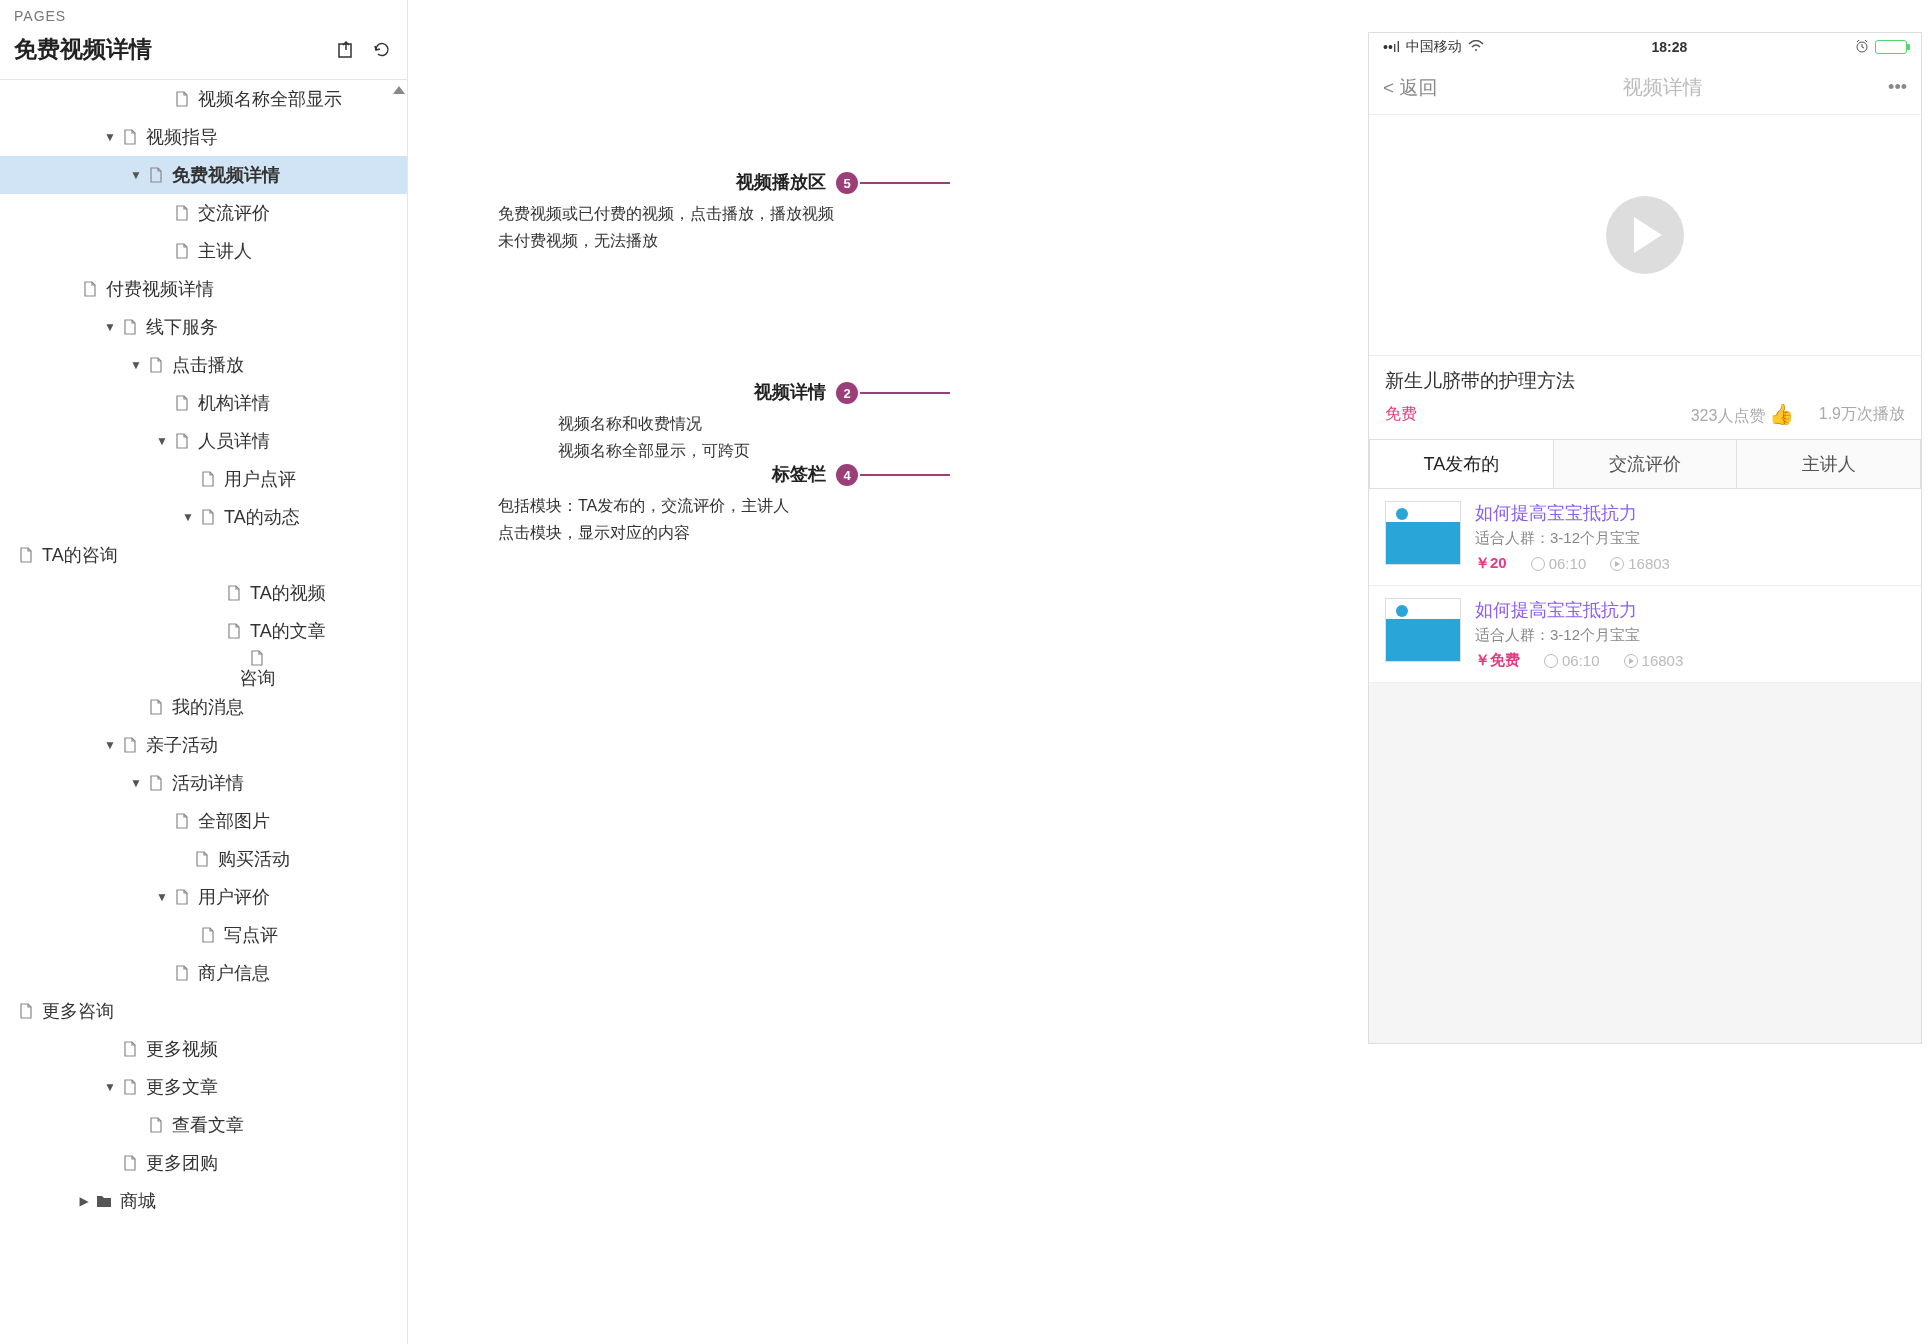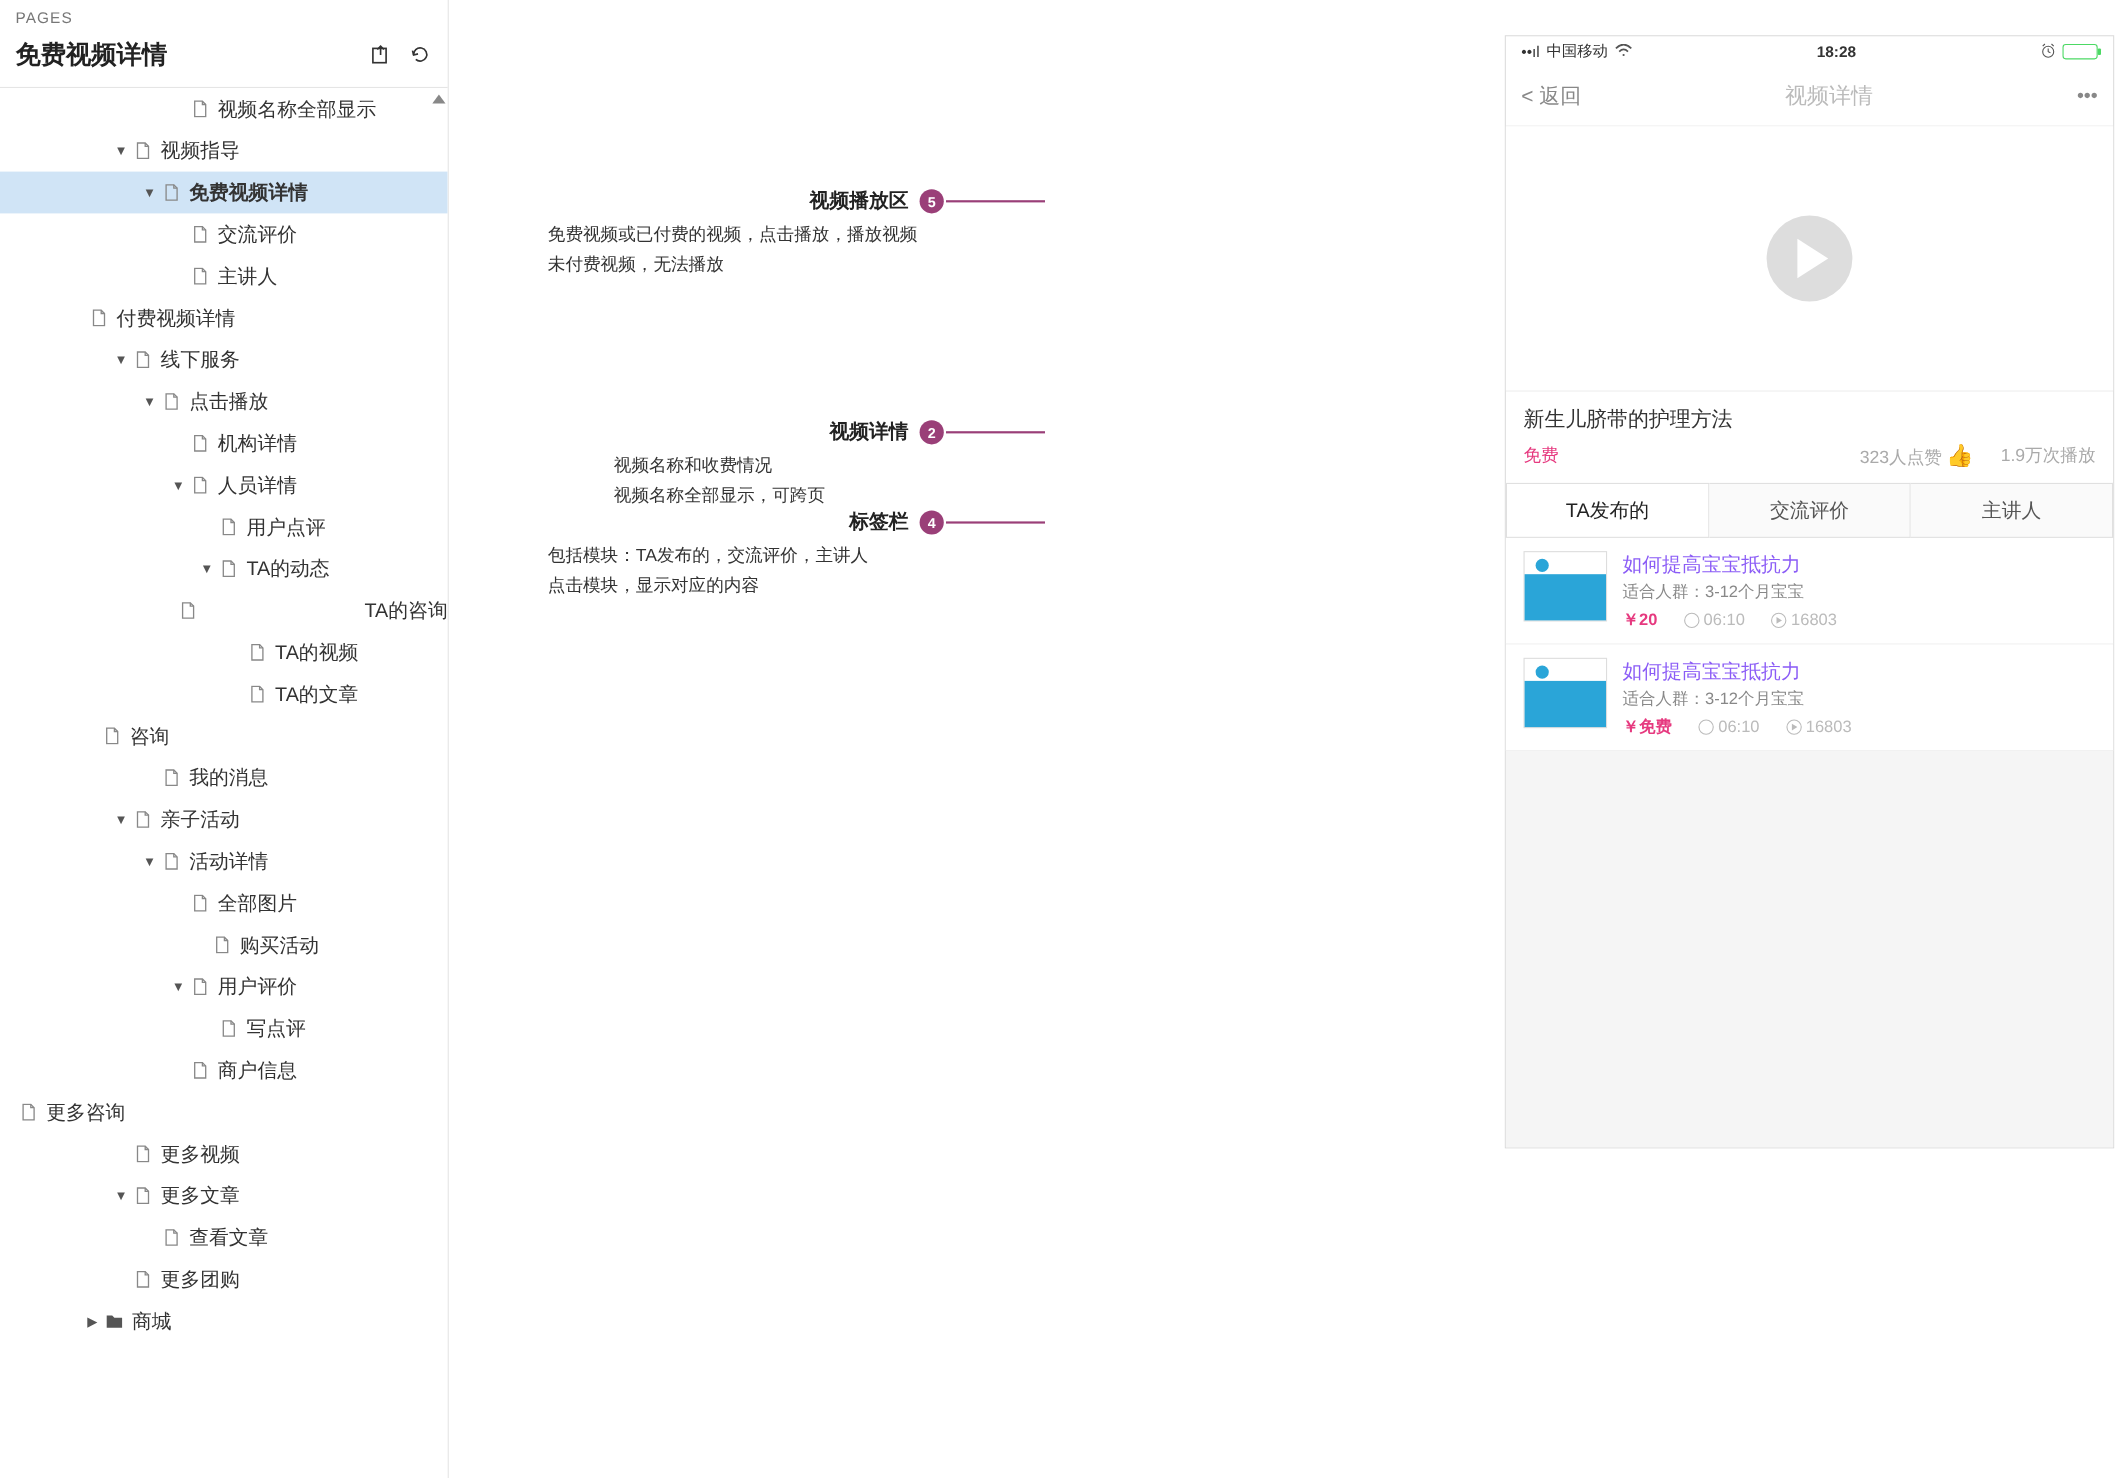--- a/index.html
+++ b/index.html
@@ -213,21 +213,21 @@
       <div class="tree-item" style="padding-left: 182px;">
         <span class="tree-arrow">▼</span>
         <span class="file-icon">
           <svg width="16" height="16" viewBox="0 0 16 16">
             <path d="M3 1 L10 1 L13 4 L13 15 L3 15 Z" fill="none" stroke="#888" stroke-width="1.2"></path>
             <path d="M10 1 L10 4 L13 4" fill="none" stroke="#888" stroke-width="1.2"></path>
           </svg>
         </span>
         <span class="tree-label">TA的动态</span>
       </div>
-      <div class="tree-item" style=" justify-content: space-between;">
+      <div class="tree-item" style="">
         <span class="tree-arrow empty"></span>
         <span class="file-icon">
           <svg width="16" height="16" viewBox="0 0 16 16">
             <path d="M3 1 L10 1 L13 4 L13 15 L3 15 Z" fill="none" stroke="#888" stroke-width="1.2"></path>
             <path d="M10 1 L10 4 L13 4" fill="none" stroke="#888" stroke-width="1.2"></path>
           </svg>
         </span>
         <span class="tree-label">TA的咨询</span>
       </div>
       <div class="tree-item" style="padding-left: 208px;">
@@ -243,21 +243,21 @@
       <div class="tree-item" style="padding-left: 208px;">
         <span class="tree-arrow empty"></span>
         <span class="file-icon">
           <svg width="16" height="16" viewBox="0 0 16 16">
             <path d="M3 1 L10 1 L13 4 L13 15 L3 15 Z" fill="none" stroke="#888" stroke-width="1.2"></path>
             <path d="M10 1 L10 4 L13 4" fill="none" stroke="#888" stroke-width="1.2"></path>
           </svg>
         </span>
         <span class="tree-label">TA的文章</span>
       </div>
-      <div class="tree-item" style="padding-left: 76px;">
+      <div class="tree-item" style="padding-left: 108px; flex-direction: column;">
         <span class="tree-arrow empty"></span>
         <span class="file-icon">
           <svg width="16" height="16" viewBox="0 0 16 16">
             <path d="M3 1 L10 1 L13 4 L13 15 L3 15 Z" fill="none" stroke="#888" stroke-width="1.2"></path>
             <path d="M10 1 L10 4 L13 4" fill="none" stroke="#888" stroke-width="1.2"></path>
           </svg>
         </span>
         <span class="tree-label">咨询</span>
       </div>
       <div class="tree-item" style="padding-left: 130px;">

